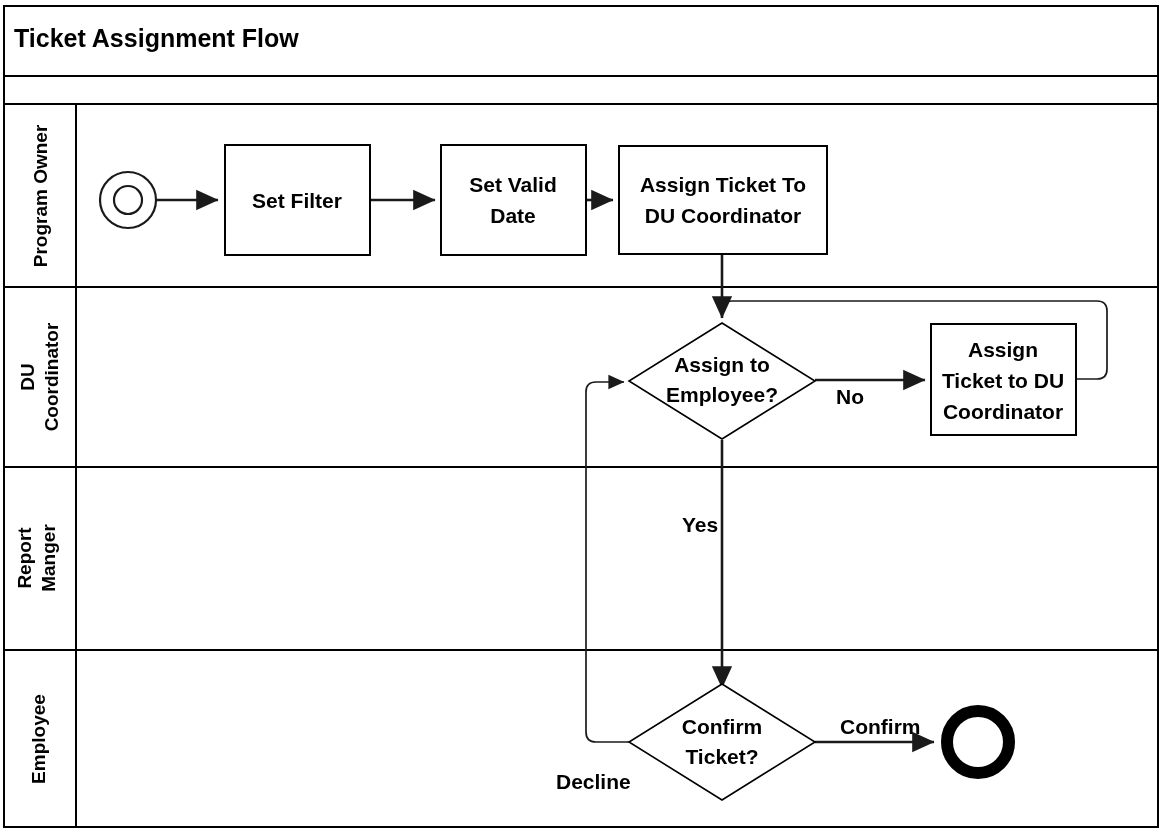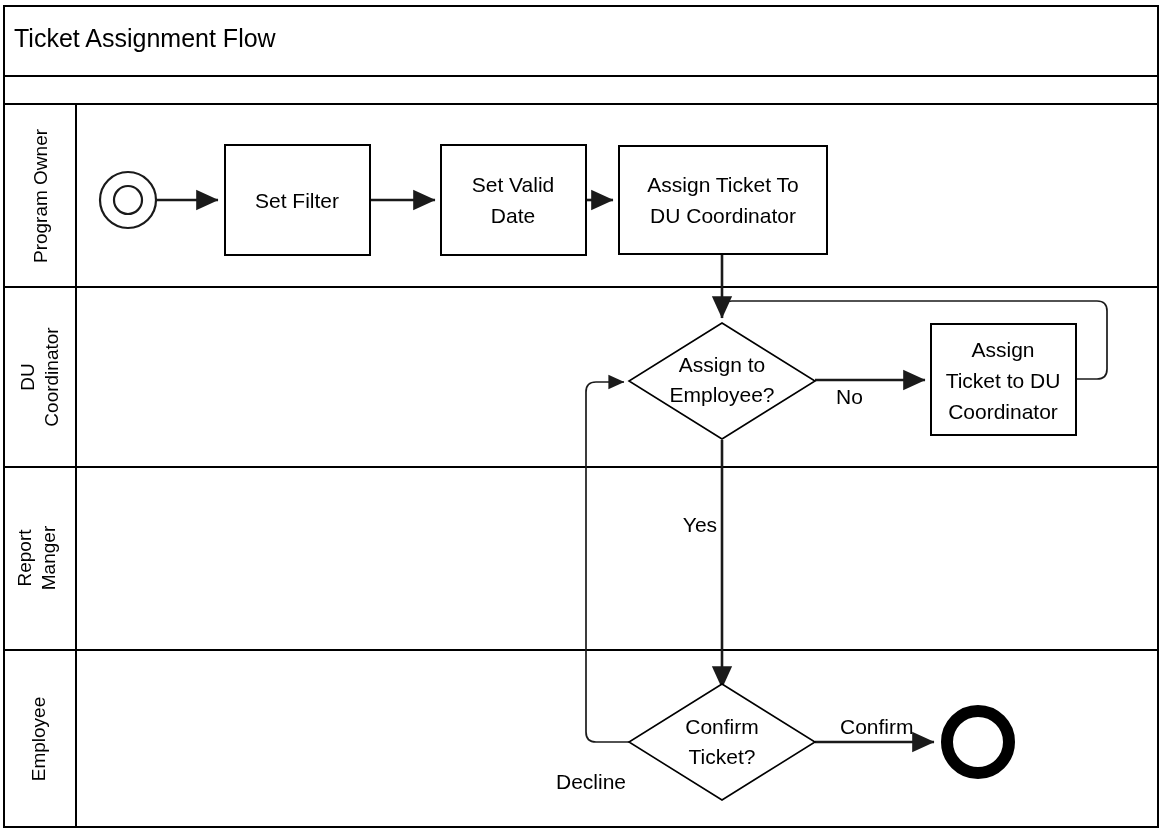--- a/index.html
+++ b/index.html
@@ -10,20 +10,21 @@
   body {
     width: 1162px;
     height: 832px;
     font-family: "Liberation Sans", sans-serif;
     overflow: hidden;
   }
   #diagram-root {
     position: relative;
     width: 1162px;
     height: 832px;
+    font-weight: bold;
   }
   svg#flow-svg {
     display: block;
     width: 1162px;
     height: 832px;
   }
   .frame-line {
     fill: none;
     stroke: #000000;
     stroke-width: 2;

